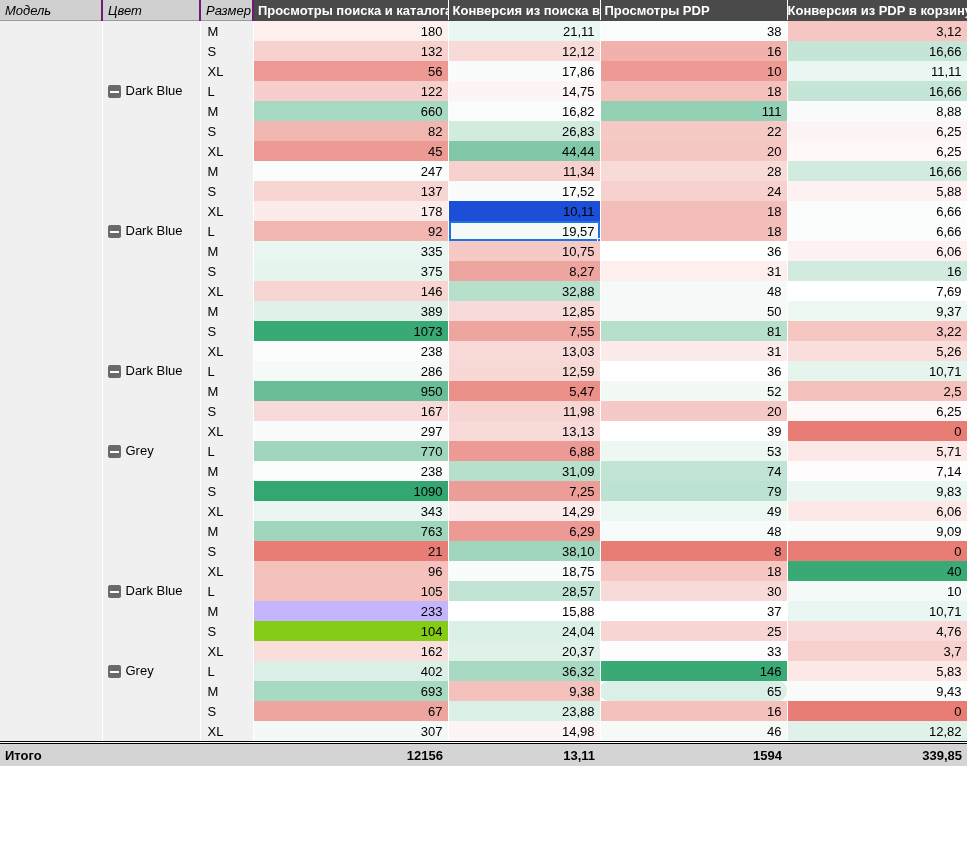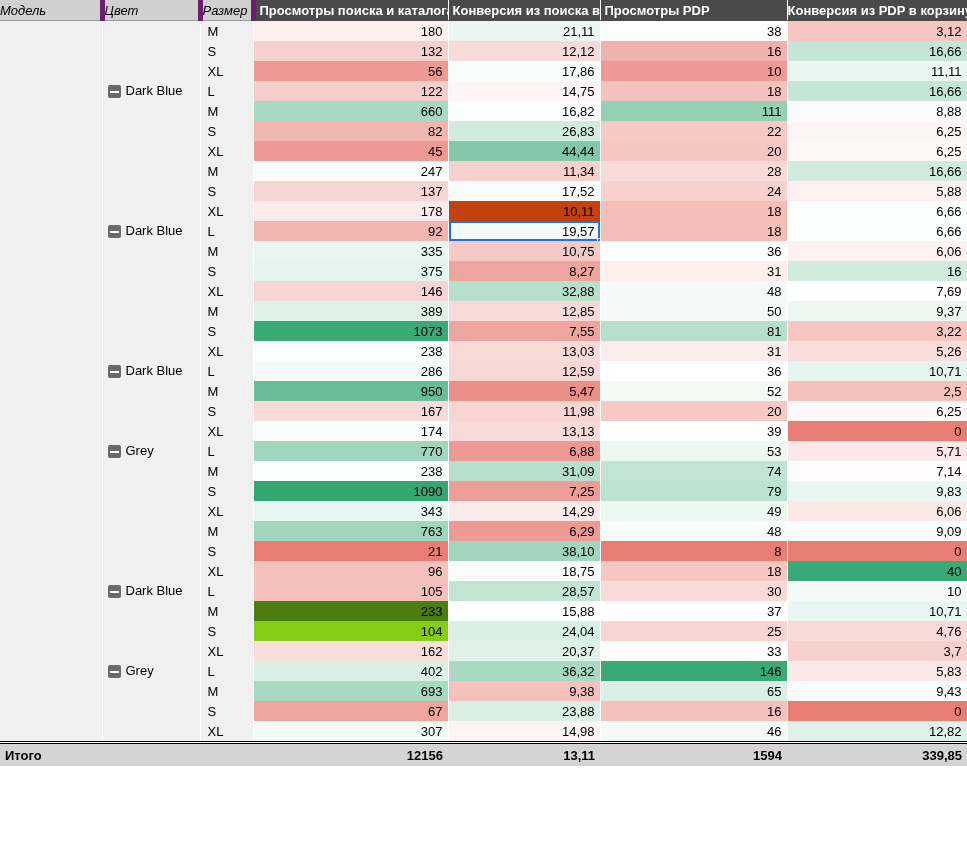--- a/index.html
+++ b/index.html
@@ -43,21 +43,22 @@
     vertical-align: middle;
     overflow: hidden;
     white-space: nowrap;
   }
   th.dim-head {
     background: #d0d0d0;
     color: #000000;
     font-style: italic;
     font-weight: normal;
     text-align: left;
-    border-right: 5px solid #701a75;
+    padding-left: 5px;
+    border-right: 2px solid #701a75;
     border-bottom: 1px solid #9a9a9a;
   }
   th.meas-head {
     background: #4a4a4a;
     color: #ffffff;
     text-align: left;
     padding-left: 4px;
     border-right: 1px solid #ffffff;
     border-bottom: 1px solid #4a4a4a;
   }
@@ -259,21 +260,21 @@
           <td class="val" style="background: rgb(247, 213, 210);">137</td>
           <td class="val" style="background: rgb(249, 252, 251);">17,52</td>
           <td class="val" style="background: rgb(247, 209, 206);">24</td>
           <td class="val" style="background: rgb(253, 242, 241);">5,88</td>
         </tr>
         <tr>
           <td class="dim"></td>
           <td class="dim"></td>
           <td class="dim-size">XL</td>
           <td class="val" style="background: rgb(251, 235, 234);">178</td>
-          <td class="val" style="background: #c2410c;">10,11</td>
+          <td class="val" style="background: #1d4ed8;">10,11</td>
           <td class="val" style="background: rgb(243, 190, 185);">18</td>
           <td class="val" style="background: rgb(251, 253, 252);">6,66</td>
         </tr>
         <tr>
           <td class="dim"></td>
           <td class="dim"><span class="toggle"></span><span class="dim-label">Dark Blue</span></td>
           <td class="dim-size">L</td>
           <td class="val" style="background: rgb(242, 182, 177);">92</td>
           <td class="val selected" style="background: rgb(245, 250, 248);">19,57</td>
           <td class="val" style="background: rgb(243, 190, 185);">18</td>
@@ -357,21 +358,21 @@
           <td class="dim-size">S</td>
           <td class="val" style="background: rgb(248, 219, 217);">167</td>
           <td class="val" style="background: rgb(247, 213, 210);">11,98</td>
           <td class="val" style="background: rgb(245, 201, 198);">20</td>
           <td class="val" style="background: rgb(254, 248, 248);">6,25</td>
         </tr>
         <tr>
           <td class="dim"></td>
           <td class="dim"></td>
           <td class="dim-size">XL</td>
-          <td class="val" style="background: rgb(249, 252, 251);">174</td>
+          <td class="val" style="background: rgb(249, 252, 251);">297</td>
           <td class="val" style="background: rgb(248, 219, 217);">13,13</td>
           <td class="val" style="background: rgb(255, 255, 255);">39</td>
           <td class="val" style="background: rgb(231, 125, 116);">0</td>
         </tr>
         <tr>
           <td class="dim"></td>
           <td class="dim"><span class="toggle"></span><span class="dim-label">Grey</span></td>
           <td class="dim-size">L</td>
           <td class="val" style="background: rgb(161, 214, 190);">770</td>
           <td class="val" style="background: rgb(236, 154, 147);">6,88</td>
@@ -438,21 +439,21 @@
           <td class="dim-size">L</td>
           <td class="val" style="background: rgb(244, 193, 189);">105</td>
           <td class="val" style="background: rgb(193, 228, 212);">28,57</td>
           <td class="val" style="background: rgb(248, 219, 217);">30</td>
           <td class="val" style="background: rgb(245, 250, 248);">10</td>
         </tr>
         <tr>
           <td class="dim"></td>
           <td class="dim"></td>
           <td class="dim-size">M</td>
-          <td class="val" style="background: #4d7c0f;">233</td>
+          <td class="val" style="background: #c4b5fd;">233</td>
           <td class="val" style="background: rgb(255, 255, 255);">15,88</td>
           <td class="val" style="background: rgb(255, 255, 255);">37</td>
           <td class="val" style="background: rgb(234, 246, 241);">10,71</td>
         </tr>
         <tr>
           <td class="dim"></td>
           <td class="dim"></td>
           <td class="dim-size">S</td>
           <td class="val" style="background: #84cc16;">104</td>
           <td class="val" style="background: rgb(218, 239, 229);">24,04</td>
@@ -476,21 +477,21 @@
           <td class="val" style="background: rgb(168, 217, 194);">36,32</td>
           <td class="val" style="background: rgb(57, 169, 117);">146</td>
           <td class="val" style="background: rgb(251, 232, 231);">5,83</td>
         </tr>
         <tr>
           <td class="dim"></td>
           <td class="dim"></td>
           <td class="dim-size">M</td>
           <td class="val" style="background: rgb(168, 217, 194);">693</td>
           <td class="val" style="background: rgb(244, 193, 189);">9,38</td>
-          <td class="val" style="background: rgb(218, 239, 229);">65</td>
+          <td class="val" style="background: rgb(218, 239, 229); border-radius: 9px;">65</td>
           <td class="val" style="background: rgb(249, 252, 251);">9,43</td>
         </tr>
         <tr>
           <td class="dim"></td>
           <td class="dim"></td>
           <td class="dim-size">S</td>
           <td class="val" style="background: rgb(239, 165, 159);">67</td>
           <td class="val" style="background: rgb(218, 239, 229);">23,88</td>
           <td class="val" style="background: rgb(244, 193, 189);">16</td>
           <td class="val" style="background: rgb(231, 125, 116);">0</td>

